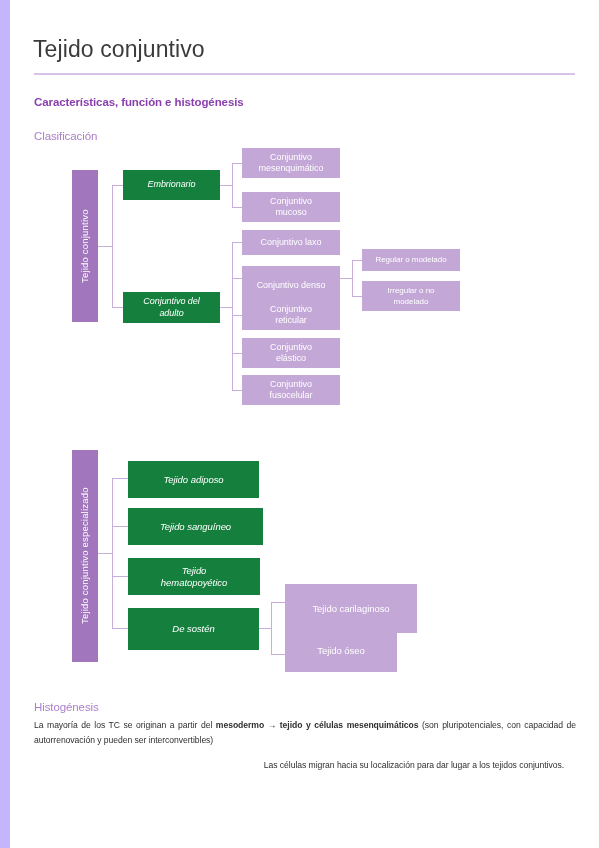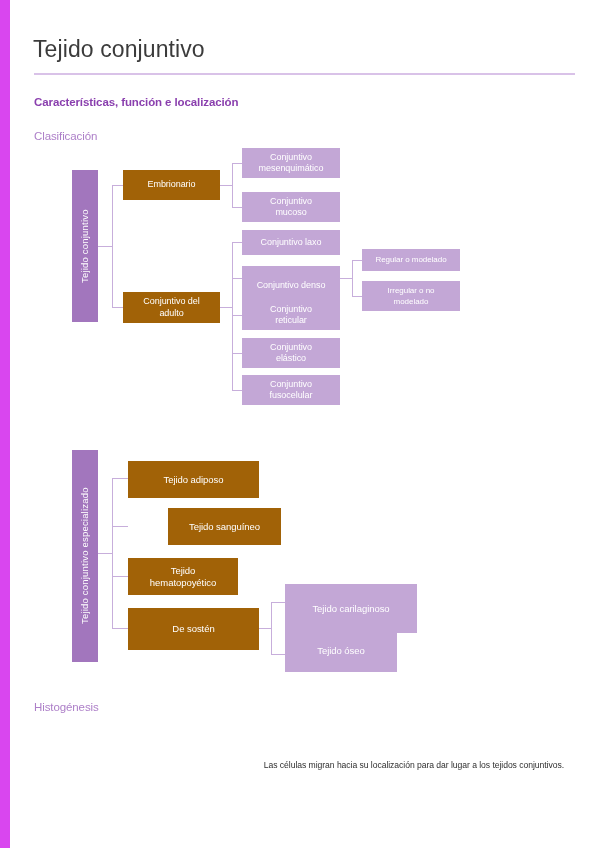--- a/index.html
+++ b/index.html
@@ -10,21 +10,21 @@
   }
   body {
     font-family: "Liberation Sans", sans-serif;
   }
   .page {
     position: relative;
     width: 599px;
     height: 848px;
     background: #ffffff;
     overflow: hidden;
-    border-left: 10px solid #d946ef;
+    border-left: 10px solid #c4b5fd;
     box-sizing: border-box;
   }
 
   
   .doc-title {
     position: absolute;
     left: 23px;
     top: 36px;
     font-size: 23px;
     font-weight: 400;
@@ -92,21 +92,21 @@
     text-align: center;
     color: #ffffff;
     font-size: 9px;
     line-height: 11.5px;
     padding: 10px 3px;
     overflow: visible;
     white-space: pre-line;
     letter-spacing: -0.05px;
   }
   .node.dark   { background: #a276bd; }
-  .node.medium { background: #a16207; }
+  .node.medium { background: #15803d; font-style: italic; }
   .node.light  { background: #c3a7d6; }
 
   .node.vertical {
     writing-mode: vertical-rl;
     transform: rotate(180deg);
     font-size: 9.5px;
     letter-spacing: 0.2px;
   }
 
   .conn {
@@ -117,21 +117,21 @@
   .conn.v { width: 1px; }
 </style>
 </head>
 <body>
 
 <div class="page">
 
   <div class="doc-title">Tejido conjuntivo</div>
   <div class="title-rule"></div>
 
-  <div class="h-section">Características, función e localización</div>
+  <div class="h-section">Características, función e histogénesis</div>
   <div class="h-sub">Clasificación</div>
 
   <div class="diagram">
 
     <div class="node dark vertical" style="left:62px; top:170px; width:26px; height:152px;">Tejido conjuntivo</div>
 
     <div class="conn h" style="left:88px; top:246px; width:14px;"></div>
     <div class="conn v" style="left:102px; top:185px; height:122px;"></div>
     <div class="conn h" style="left:102px; top:185px; width:11px;"></div>
     <div class="conn h" style="left:102px; top:307px; width:11px;"></div>
@@ -183,32 +183,33 @@
     <div class="node dark vertical" style="left:62px; top:450px; width:26px; height:212px;">Tejido conjuntivo especializado</div>
 
     <div class="conn h" style="left:88px; top:553px; width:14px;"></div>
     <div class="conn v" style="left:102px; top:478px; height:150px;"></div>
     <div class="conn h" style="left:102px; top:478px; width:16px;"></div>
     <div class="conn h" style="left:102px; top:526px; width:16px;"></div>
     <div class="conn h" style="left:102px; top:576px; width:16px;"></div>
     <div class="conn h" style="left:102px; top:628px; width:16px;"></div>
 
     <div class="node medium" style="left:118px; top:461px; width:131px; height:37px; font-size:9.5px;">Tejido adiposo</div>
-    <div class="node medium" style="left:118px; top:508px; width:113px; height:37px; font-size:9.5px;margin-left:40px;">Tejido sanguíneo</div>
-    <div class="node medium" style="left:118px; top:558px; width:110px; height:37px; font-size:9.5px;">Tejido
+    <div class="node medium" style="left:118px; top:508px; width:135px; height:37px; font-size:9.5px;">Tejido sanguíneo</div>
+    <div class="node medium" style="left:118px; top:558px; width:132px; height:37px; font-size:9.5px;">Tejido
 hematopoyético</div>
     <div class="node medium" style="left:118px; top:608px; width:131px; height:42px; font-size:9.5px;">De sostén</div>
 
     <div class="conn h" style="left:249px; top:628px; width:12px;"></div>
     <div class="conn v" style="left:261px; top:602px; height:52px;"></div>
     <div class="conn h" style="left:261px; top:602px; width:14px;"></div>
     <div class="conn h" style="left:261px; top:654px; width:14px;"></div>
 
     <div class="node light" style="left:275px; top:584px; width:132px; height:49px; font-size:9.5px;">Tejido carilaginoso</div>
     <div class="node light" style="left:275px; top:630px; width:112px; height:42px; font-size:9.5px;">Tejido óseo</div>
   </div>
 
   <div class="h-histo">Histogénesis</div>
 
+  <div class="para" id="para1"><span>La mayoría de los TC se originan a partir del </span><b>mesodermo</b><span> → </span><b>tejido y células mesenquimáticos</b><span> (son pluripotenciales, con capacidad de autorrenovación y pueden ser interconvertibles)</span></div>
 
   <div class="para" id="para2">Las células migran hacia su localización para dar lugar a los tejidos conjuntivos.</div>
 
 </div>
 
 </body></html>

